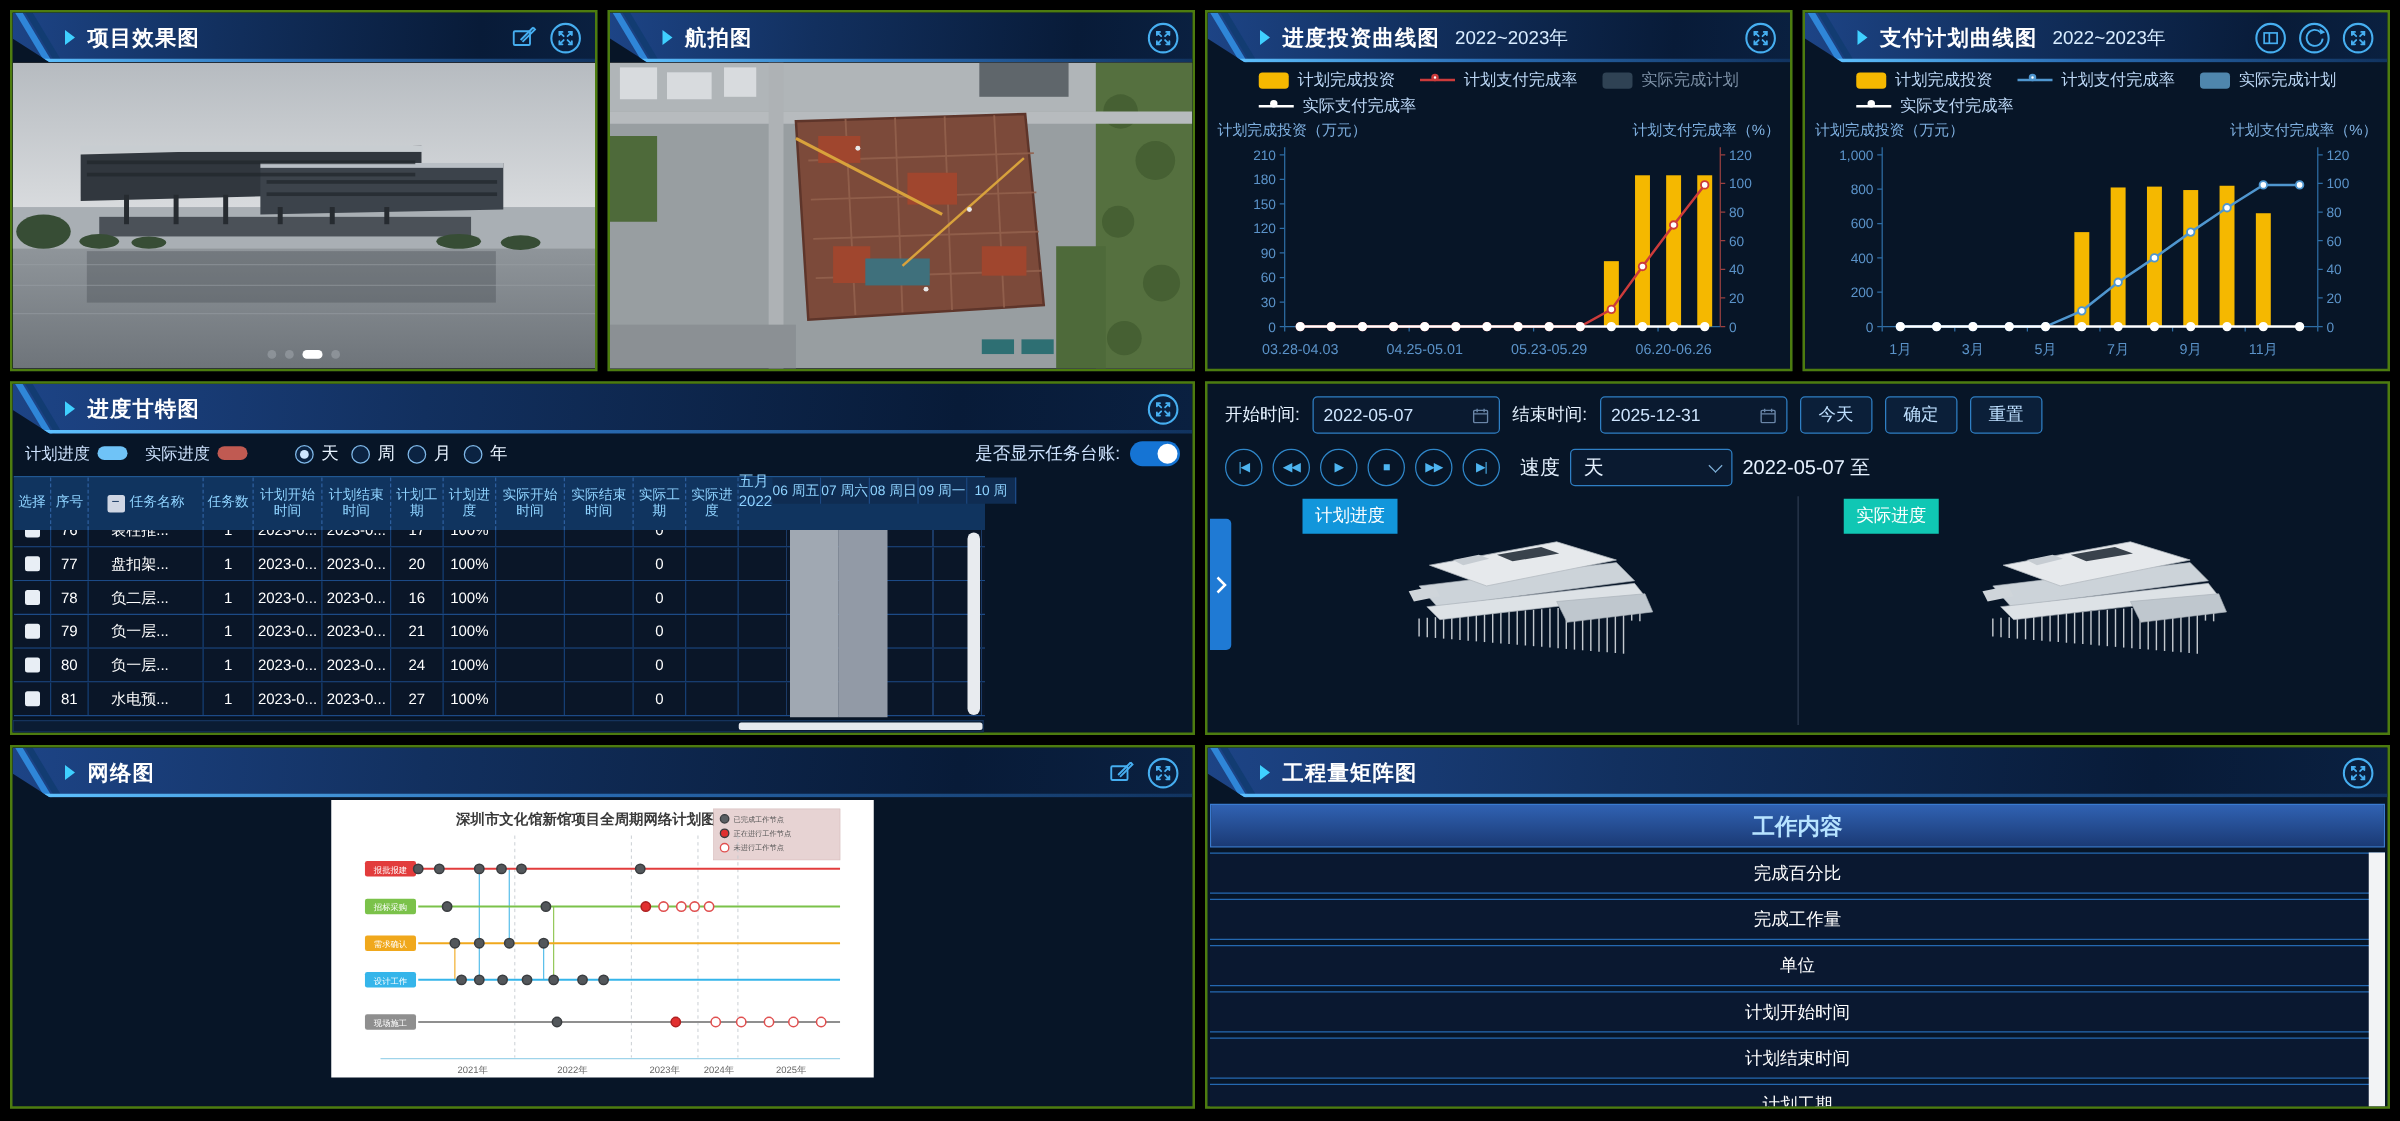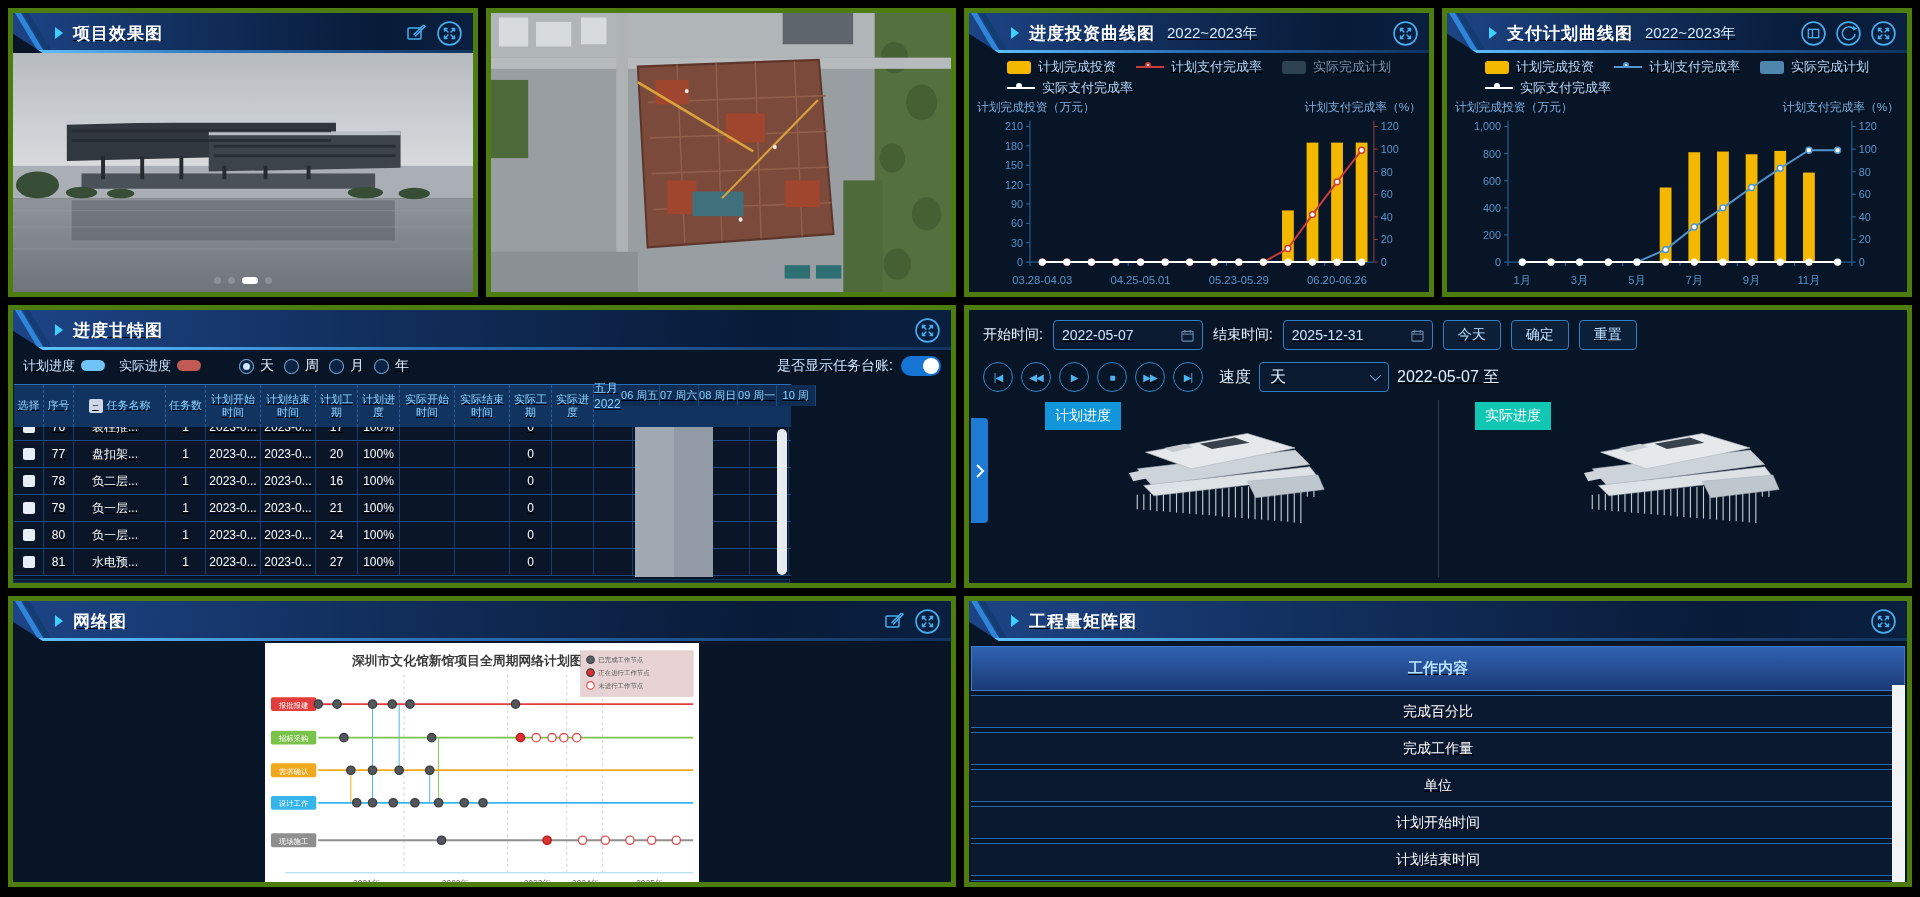--- a/index.html
+++ b/index.html
@@ -1,21 +1,21 @@
 <!DOCTYPE html>
 <html><head>
 <meta charset="utf-8">
 <style>
   * { margin:0; padding:0; box-sizing:border-box; }
   html,body { width:1920px; height:897px; background:#000; overflow:hidden;
     font-family:"Liberation Sans","DejaVu Sans",sans-serif; }
   .dash { width:1920px; height:897px; padding:8px; display:grid;
     grid-template-columns:repeat(4,1fr); grid-template-rows:289px 283px 291px; gap:8px; }
-  .panel { background:#071527; border:5px solid #4d7c0f; position:relative;
-    display:flex; flex-direction:column; overflow:hidden;text-decoration:underline; }
+  .panel { background:#071527; border:2px solid #4d7c0f; position:relative;
+    display:flex; flex-direction:column; overflow:hidden; }
   .span2 { grid-column:span 2; }
   
   .phead { position:relative; height:40px; flex:0 0 40px; display:flex; align-items:center;
     background:linear-gradient(95deg,#1d4486 0%,#12305f 35%,#081b38 80%,#0a2040 100%);
     clip-path:polygon(0 0,100% 0,100% 100%,30px 100%,0 52%); }
   .phead::after { content:""; position:absolute; left:18px; right:0; bottom:0; height:3px;
     background:linear-gradient(90deg,#5fc2ff 0%,#2a6db5 45%,#11335f 100%); }
   .notchsvg { position:absolute; left:0; top:0; }
   .parrow { width:0; height:0; border-left:8px solid #3fd0ff; border-top:6px solid transparent;
     border-bottom:6px solid transparent; margin-left:42px; flex:0 0 auto; }
@@ -93,26 +93,26 @@
   .chev { margin-left:auto; width:8px; height:8px; border-right:1.5px solid #7fb0d8;
     border-bottom:1.5px solid #7fb0d8; transform:rotate(45deg) translateY(-2px); }
   .bimviews { flex:1; margin-top:8px; display:flex; position:relative; }
   .bhalf { width:50%; position:relative; display:flex; align-items:center; justify-content:center; }
   .bhalf + .bhalf { border-left:1px solid #2c3a50; }
   .btag { position:absolute; top:2px; left:62px; padding:5px 10px; color:#fff; font-size:14px; cursor:pointer; }
   .bhandle { position:absolute; left:-12px; top:18px; width:17px; height:105px; background:#1f7ad4;
     border-radius:0 4px 4px 0; display:flex; align-items:center; justify-content:center; cursor:pointer; }
   .bimmodel { width:250px; height:135px; }
   
-  .netbox { width:434px; height:247px; background:#fff; margin:2px auto 0; }
+  .netbox { width:434px; height:222px; background:#fff; margin:2px auto 0; }
   .netbox svg { width:100%; height:100%; display:block; }
   
   .mbody { flex:1; padding:5px 2px 4px 2px; position:relative; }
-  .mhead { height:45px; background:linear-gradient(180deg,#3062b3 0%,#1b3a75 100%);
-    border:1px solid #3a7bd0; color:#b7e3ff; font-weight:bold; font-size:15px;
+  .mhead { height:35px; background:linear-gradient(180deg,#3062b3 0%,#1b3a75 100%);
+    border:1px solid #3a7bd0; color:#b7e3ff; font-weight:bold; font-size:18px;
     display:flex; align-items:center; justify-content:center; }
   .mrow { height:33px; margin-top:4px; background:#0a1830; border-top:1px solid #2468b0;
     border-bottom:1px solid #2468b0; color:#fff; font-size:14px;
     display:flex; align-items:center; justify-content:center; }
   .mscroll { position:absolute; right:2px; top:44px; bottom:4px; width:13px; background:#f2f3f5; cursor:pointer; }
 </style>
 </head>
 <body>
 
 <div class="dash">
@@ -187,20 +187,34 @@
       <div class="dots">
         <span class="dot"></span>
         <span class="dot"></span>
         <span class="dot active"></span>
         <span class="dot"></span>
       </div>
     </div>
   </div>
 
   <div class="panel">
+    <div class="phead">
+      <svg class="notchsvg" width="38" height="40">
+        <polygon points="2,0 8,0 32,40 26,40" fill="#2f86d8"></polygon>
+          <polygon points="10,0 16,0 40,40 34,40" fill="#123c72"></polygon>
+      </svg>
+      <span class="parrow"></span>
+      <span class="ptitle">航拍图</span>
+      <span class="hicons">
+        <svg width="27" height="27" viewBox="0 0 26 26">
+          <circle cx="13" cy="13" r="11" fill="none" stroke="#46aef0" stroke-width="1.6"></circle>
+          <path d="M8.2 10.6 V8.2 H10.6 M8.5 8.5 l3 3 M17.8 15.4 v2.4 h-2.4 M17.5 17.5 l-3 -3 M15.4 8.2 h2.4 v2.4 M17.5 8.5 l-3 3 M10.6 17.8 H8.2 v-2.4 M8.5 17.5 l3 -3" fill="none" stroke="#46aef0" stroke-width="1.4" stroke-linecap="round"></path>
+        </svg>
+      </span>
+    </div>
     <div class="photowrap">
       <svg viewBox="0 0 470 250" preserveAspectRatio="none">
         <rect x="0" y="0" width="470" height="250" fill="#989ea1"></rect>
         <rect x="0" y="0" width="470" height="40" fill="#b0b5b8"></rect>
         <g fill="#d8dbde">
             <rect x="8" y="4" width="30" height="26"></rect>
             <rect x="46" y="8" width="36" height="22"></rect>
             <rect x="92" y="4" width="26" height="24"></rect>
           </g>
         <rect x="298" y="0" width="72" height="28" fill="#5f666b"></rect>

